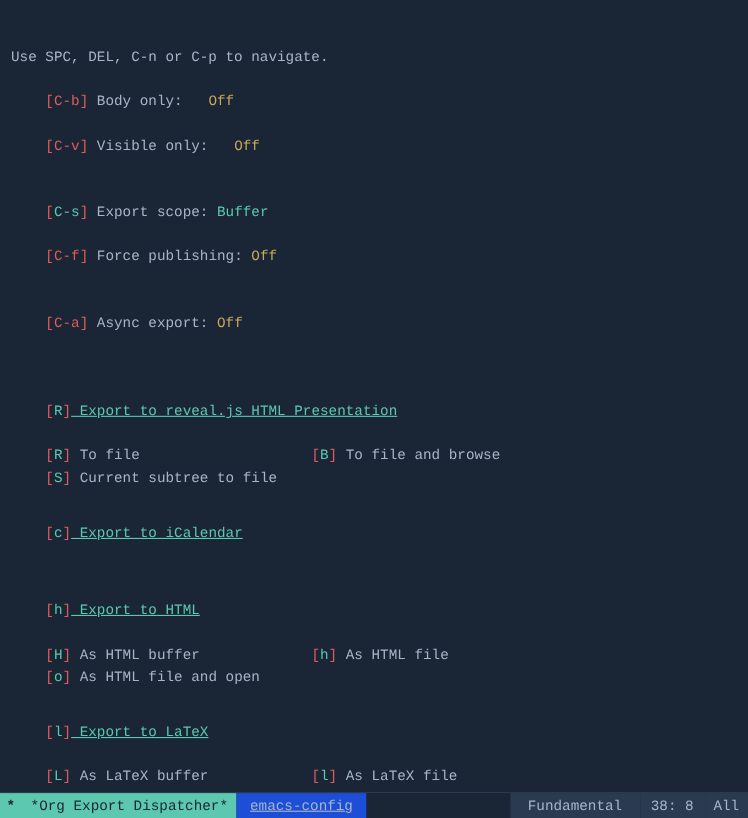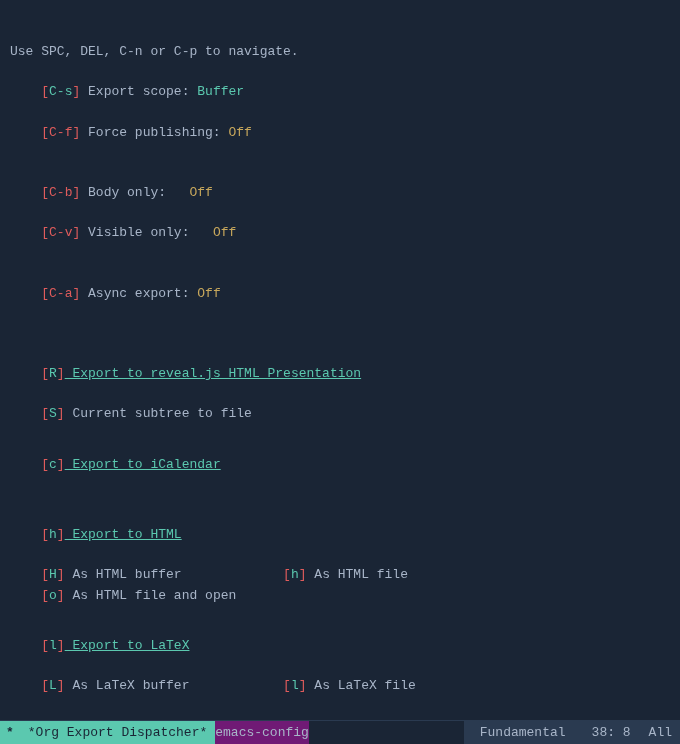--- a/index.html
+++ b/index.html
@@ -57,26 +57,27 @@
     .status-buffer-name {
       background-color: #5bc8af;
       color: #1a2535;
       padding: 0 8px;
       height: 100%;
       display: flex;
       align-items: center;
       font-weight: normal;
     }
     .status-filename {
-      background-color: #701a75;
+      background-color: #1d4ed8;
       color: #a8b5c8;
-      padding: 0 0;
+      padding: 0 12px;
       height: 100%;
       display: flex;
       align-items: center;
+      text-decoration: underline;
     }
     .status-mode {
       background-color: #2a3a50;
       color: #a8b5c8;
       padding: 0 16px;
       height: 100%;
       display: flex;
       align-items: center;
       margin-left: auto;
     }
@@ -96,39 +97,40 @@
       display: flex;
       align-items: center;
     }
   </style>
 </head>
 <body>
 
 <div class="main-content">
   <span class="line">Use SPC, DEL, C-n or C-p to navigate.</span>
   <span class="line">
+    <span class="key-bracket">[</span><span class="key-cmd-red">C-b</span><span class="key-bracket">]</span><span class="label"> Body only:   </span><span class="value-off">Off</span>
+    <span style="margin-left:40px;"></span>
+    <span class="key-bracket">[</span><span class="key-cmd-red">C-v</span><span class="key-bracket">]</span><span class="label"> Visible only:   </span><span class="value-off">Off</span>
+  </span>
+  <span class="line">
     <span class="key-bracket">[</span><span class="key-cmd">C-s</span><span class="key-bracket">]</span><span class="label"> Export scope: </span><span class="value-buffer">Buffer</span>
     <span style="margin-left:24px;"></span>
     <span class="key-bracket">[</span><span class="key-cmd-red">C-f</span><span class="key-bracket">]</span><span class="label"> Force publishing: </span><span class="value-off">Off</span>
-  </span>
-  <span class="line">
-    <span class="key-bracket">[</span><span class="key-cmd-red">C-b</span><span class="key-bracket">]</span><span class="label"> Body only:   </span><span class="value-off">Off</span>
-    <span style="margin-left:40px;"></span>
-    <span class="key-bracket">[</span><span class="key-cmd-red">C-v</span><span class="key-bracket">]</span><span class="label"> Visible only:   </span><span class="value-off">Off</span>
   </span>
   <span class="line">
     <span class="key-bracket">[</span><span class="key-cmd-red">C-a</span><span class="key-bracket">]</span><span class="label"> Async export: </span><span class="value-off">Off</span>
   </span>
 
   <span class="empty-line"></span>
   <span class="empty-line"></span>
 
   <span class="line">
     <span class="key-bracket">[</span><span class="key-cmd">R</span><span class="key-bracket">]</span><span class="section-header"> Export to reveal.js HTML Presentation</span>
   </span>
+  <span class="line">    <span class="key-bracket">[</span><span class="key-letter">R</span><span class="key-bracket">]</span><span class="sub-item"> To file                    </span><span class="key-bracket">[</span><span class="key-letter">B</span><span class="key-bracket">]</span><span class="sub-item"> To file and browse</span></span>
   <span class="line">    <span class="key-bracket">[</span><span class="key-letter">S</span><span class="key-bracket">]</span><span class="sub-item"> Current subtree to file</span></span>
 
   <span class="empty-line"></span>
 
   <span class="line">
     <span class="key-bracket">[</span><span class="key-cmd">c</span><span class="key-bracket">]</span><span class="section-header"> Export to iCalendar</span>
   </span>
 
   <span class="empty-line"></span>
 

